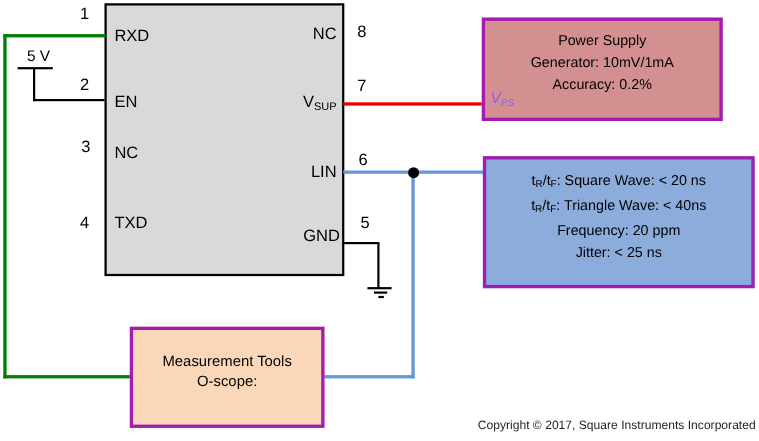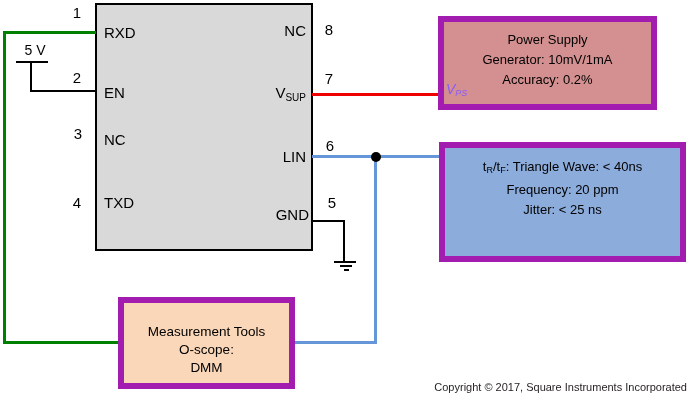--- a/index.html
+++ b/index.html
@@ -29,21 +29,21 @@
     vertical-align: -3px;
     letter-spacing: 0;
   }
   .ic-box {
     position: absolute;
     left: 95px; top: 3px; width: 218px; height: 248px;
     border: 2px solid #000000;
   }
   .dev-box {
     position: absolute;
-    border: 6px solid #a21caf;
+    border: 3px solid #a21caf;
     text-align: center;
     font-size: 13px;
     line-height: 20px;
   }
   .dev-box .line { white-space: nowrap; }
   .mt-box { line-height: 18px; font-size: 13.5px; }
   .pg-sub { font-size: 9px; vertical-align: -2px; }
   .vps {
     position: absolute;
     left: 446px; top: 81px;
@@ -119,26 +119,26 @@
   <div class="wire black" style="left:344px; top:269px; width:5px; height:2px;"></div>
 
   <div class="dev-box" style="left: 438px; top: 16px; width: 219px; height: 94px; padding-top: 8px; background-color: rgb(212, 144, 144);">
     <div class="line">Power Supply</div>
     <div class="line">Generator: 10mV/1mA</div>
     <div class="line">Accuracy: 0.2%</div>
   </div>
   <div class="vps" style="color: #8b5cf6; font-style: italic;"><span>V</span><span class="sub">PS</span></div>
 
   <div class="dev-box" style="left: 439px; top: 142px; width: 247px; height: 120px; padding-top: 9px; background-color: rgb(140, 172, 220);">
+    <div class="line"><span>t</span><span class="pg-sub">R</span><span>/t</span><span class="pg-sub">F</span><span>: Square Wave: &lt; 20 ns</span></div>
     <div class="line"><span>t</span><span class="pg-sub">R</span><span>/t</span><span class="pg-sub">F</span><span>: Triangle Wave: &lt; 40ns</span></div>
     <div class="line">Frequency: 20 ppm</div>
     <div class="line">Jitter: &lt; 25 ns</div>
   </div>
 
   <div class="dev-box mt-box" style="left: 118px; top: 297px; width: 177px; height: 92px; padding-top: 20px; background-color: rgb(250, 215, 184);">
     <div class="line">Measurement Tools</div>
     <div class="line">O-scope:</div>
-    <div class="line">DMM</div>
   </div>
 
   <div class="copyright">Copyright © 2017, Square Instruments Incorporated</div>
 
 </div>
 
 </body></html>

